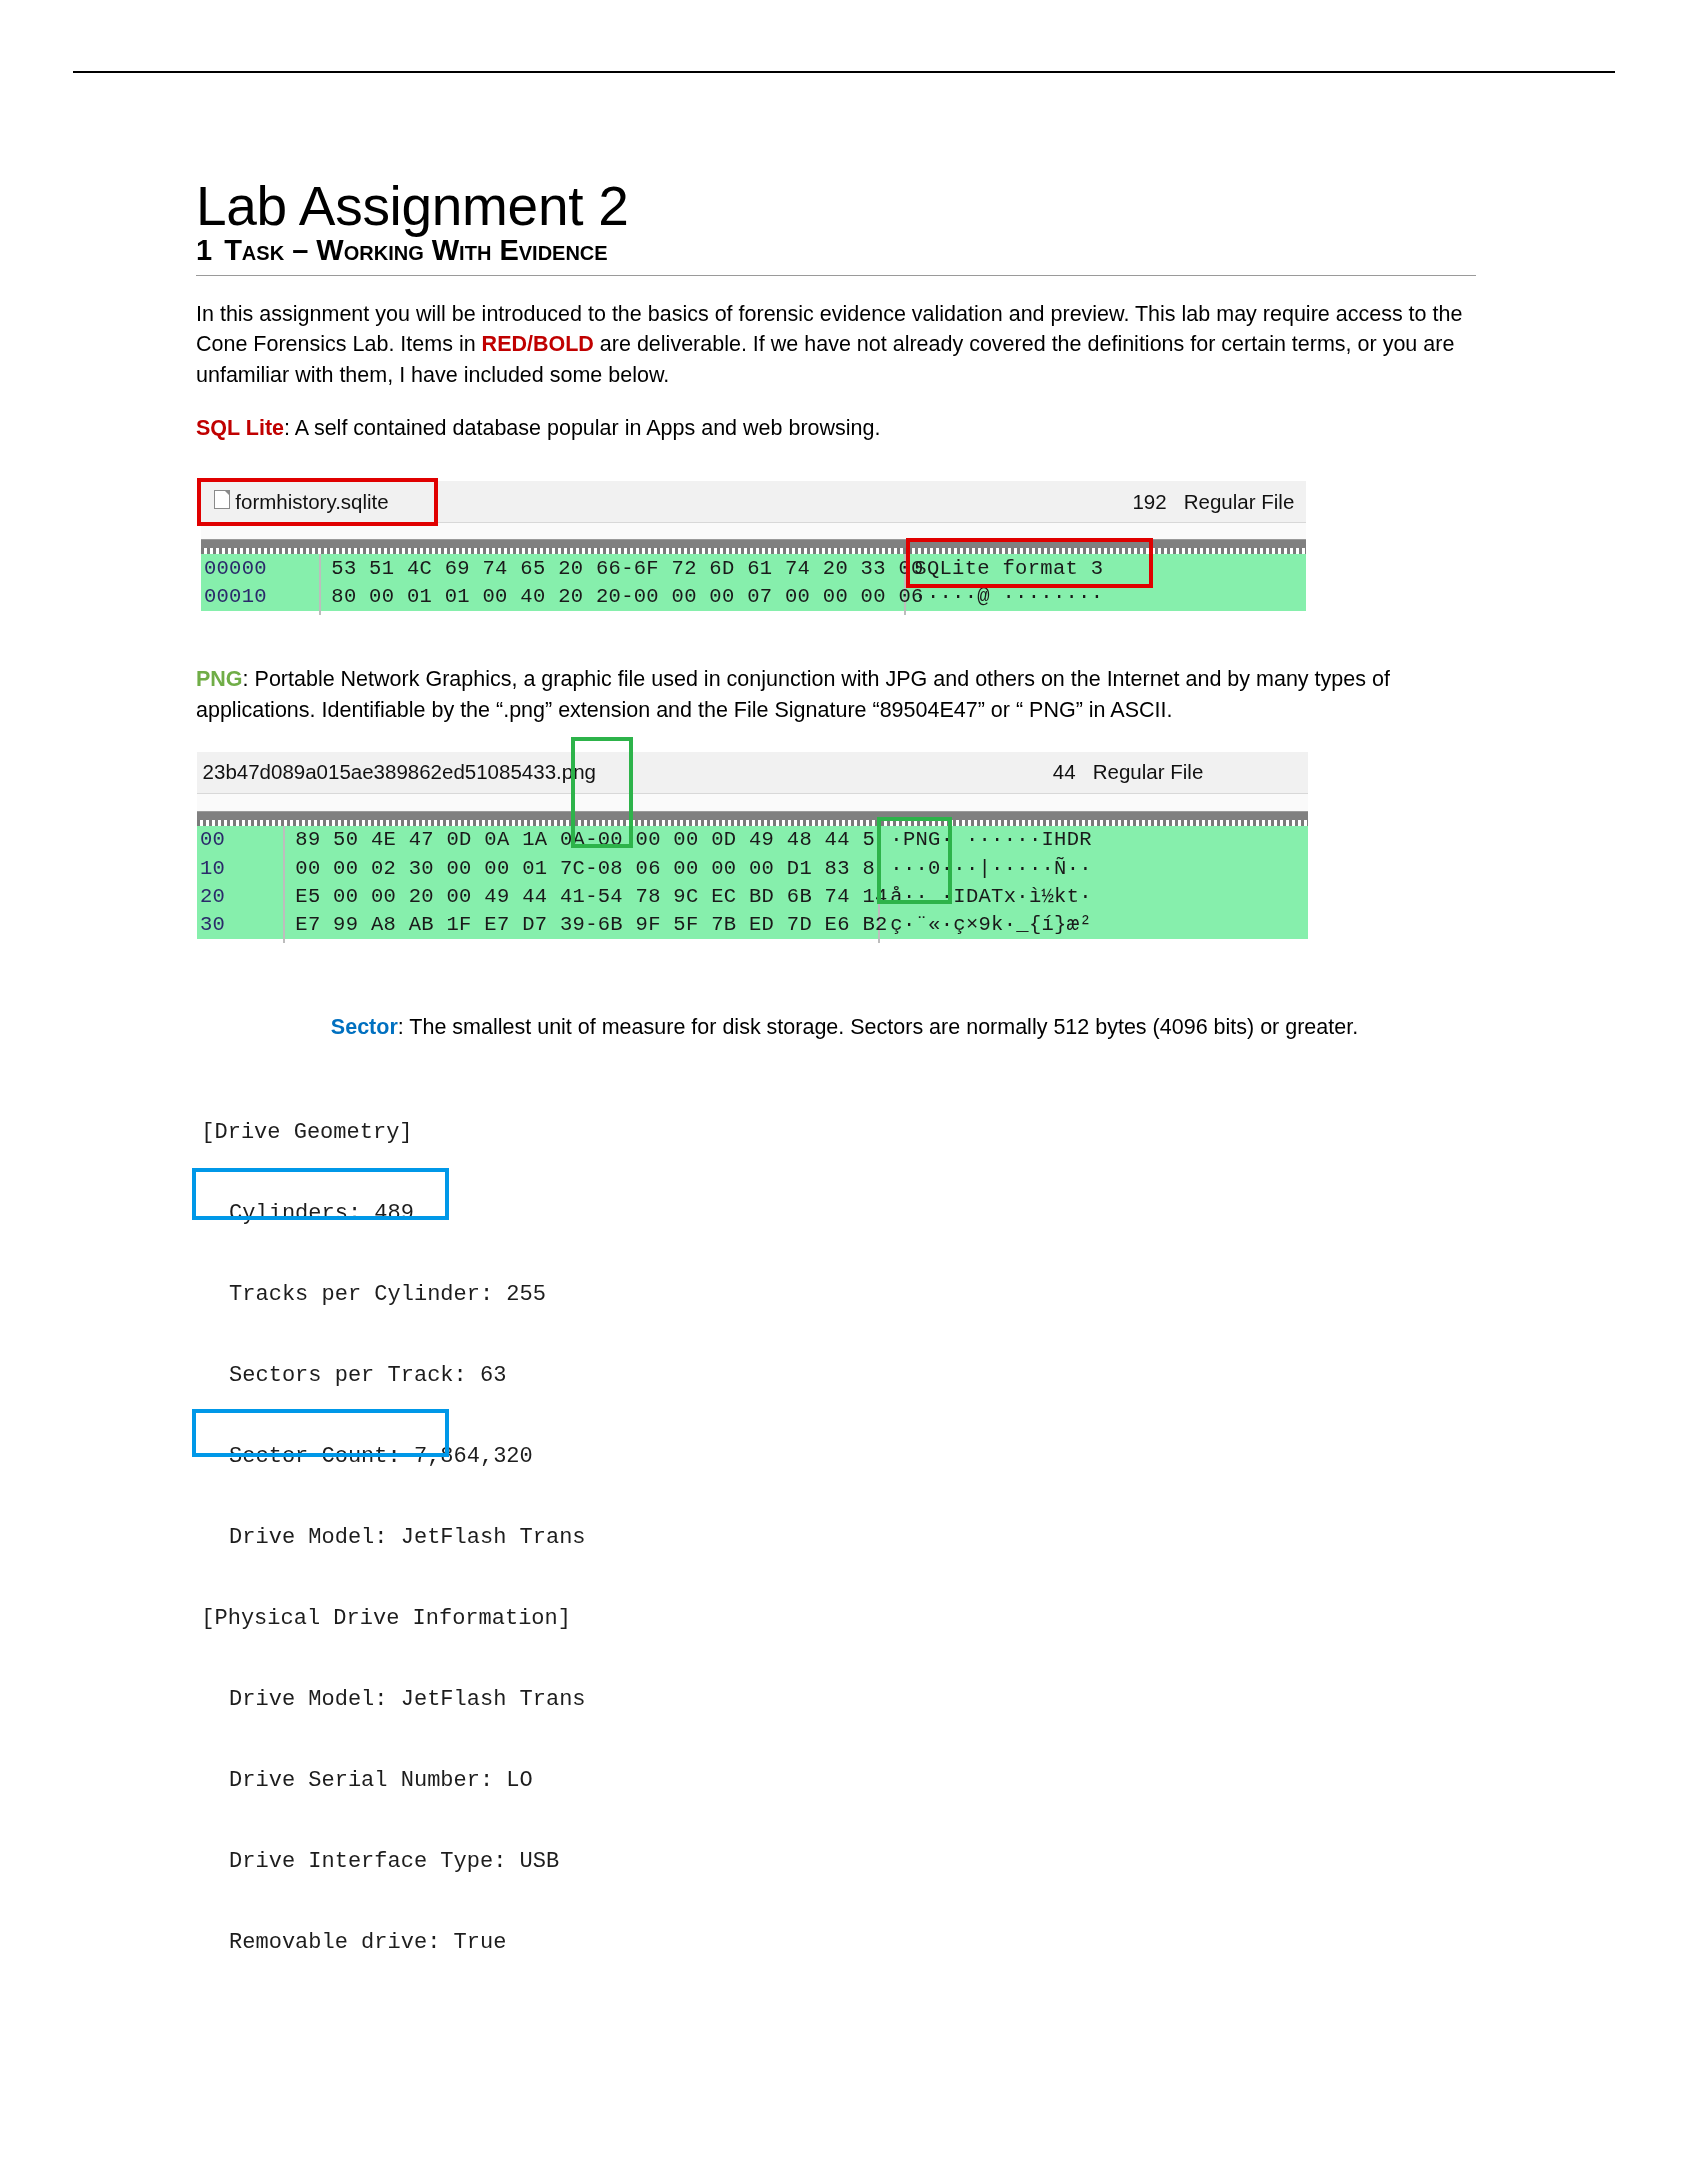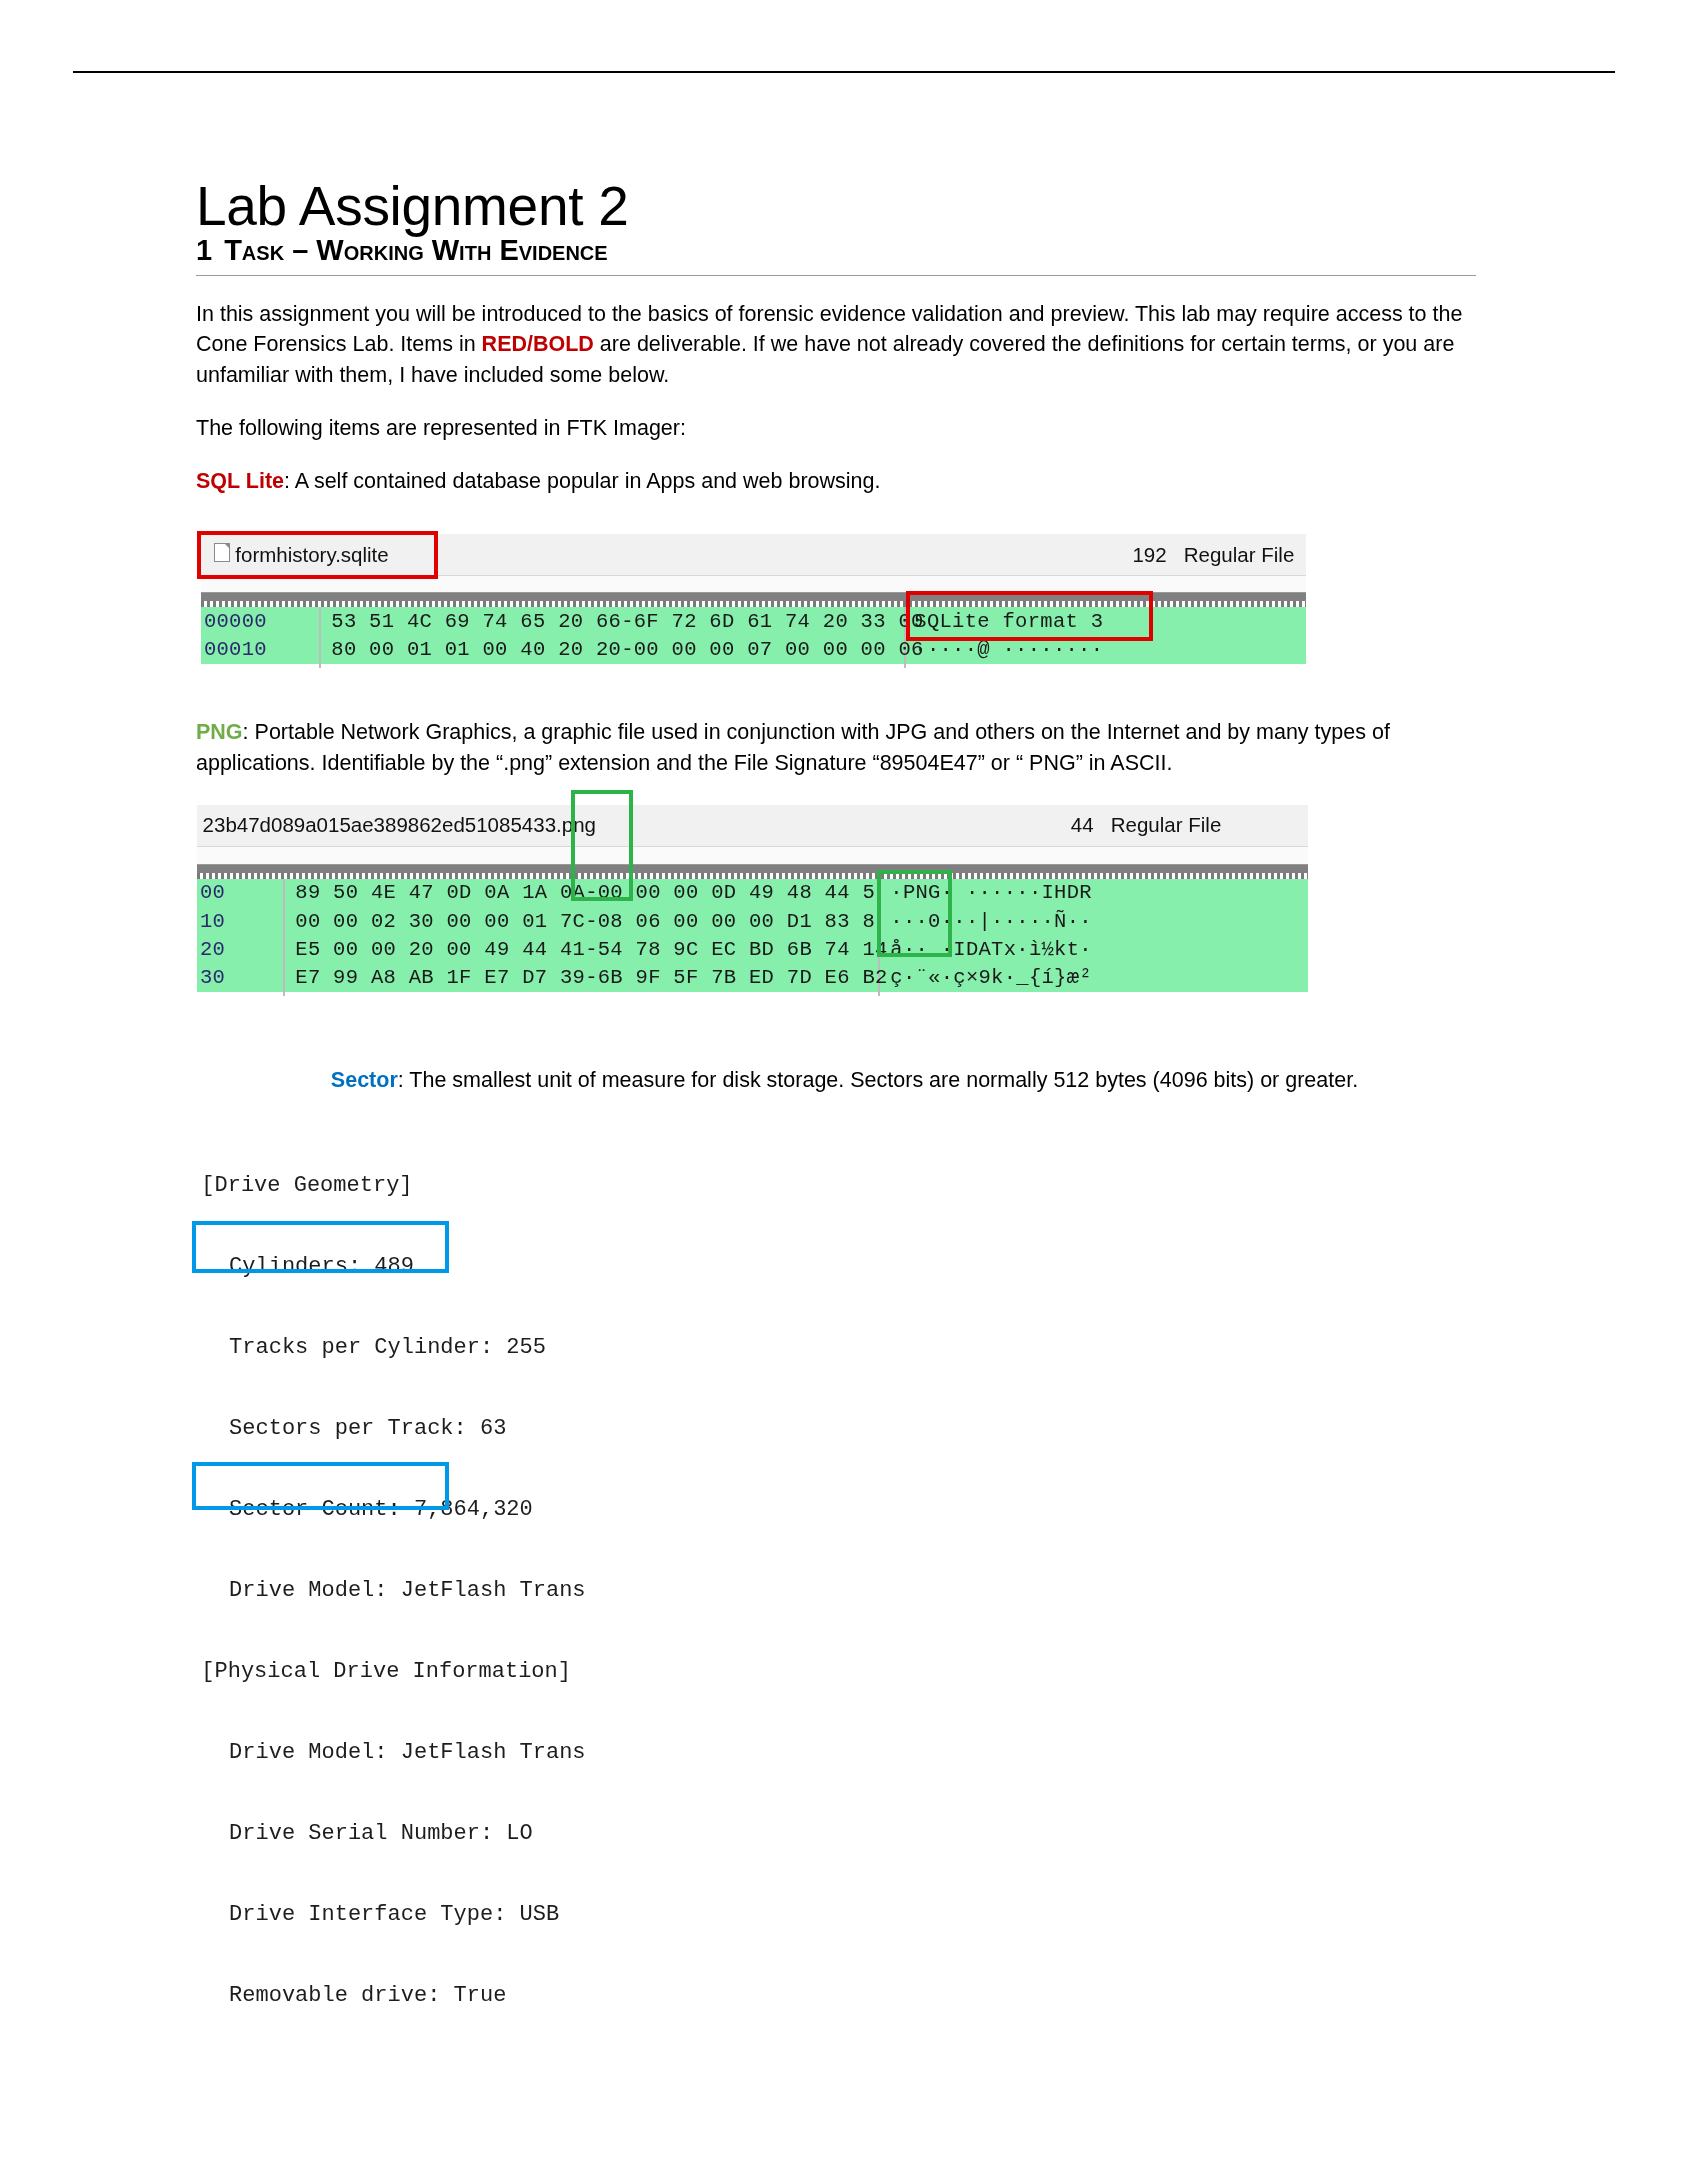--- a/index.html
+++ b/index.html
@@ -232,21 +232,20 @@
   <div class="content">
 
     <h1 class="doc-title">Lab Assignment 2</h1>
 
     <div class="h1-section">
       <span class="sec-num">1</span><span class="sec-title">Task – Working with evidence</span>
     </div>
 
     <p class="body"><span>In this assignment you will be introduced to the basics of forensic evidence validation and preview. This lab may require access to the Cone Forensics Lab. Items in </span><span class="red-bold">RED/BOLD</span><span> are deliverable. If we have not already covered the definitions for certain terms, or you are unfamiliar with them, I have included some below.</span></p>
 
-    <p class="body"> The following items are represented in FTK Imager:</p>
 
     <p class="body"><span class="term-red">SQL Lite</span><span>: A self contained database popular in Apps and web browsing.</span></p>
 
     <div class="shot shot-sqlite">
 
       <div class="ftk-filerow">
         <span class="file-doc-icon"></span>
         <span class="fname">formhistory.sqlite</span>
         <span class="fmeta"><span>192</span>&nbsp;&nbsp;&nbsp;<span>Regular File</span></span>
       </div>
@@ -274,21 +273,21 @@
       <div class="anno anno-red" style="left:-4px; top:-2.6px; width:241px; height:48px;"></div>
       <div class="anno anno-red" style="left:705px; top:57px; width:247px; height:50px;"></div>
     </div>
 
     <p class="body" style="margin-top:64px;"><span class="term-green">PNG</span><span>: Portable Network Graphics, a graphic file used in conjunction with JPG and others on the Internet and by many types of applications. Identifiable by the “.png” extension and the File Signature “89504E47” or “ PNG” in ASCII.</span></p>
 
     <div class="shot shot-png">
 
       <div class="ftk-filerow">
         <span class="fname" style="left:5.3px;"><span>23b47d089a015ae389862ed510854</span><span>33.png</span></span>
-        <span class="fmeta" style="right:87px;"><span>44</span>&nbsp;&nbsp;&nbsp;<span>Regular File</span></span>
+        <span class="fmeta" style="right:105px;"><span>44</span>&nbsp;&nbsp;&nbsp;<span>Regular File</span></span>
       </div>
 
       <div class="ftk-halfrow" style="height:17px;"></div>
       <div class="hexbar"></div>
       <div class="hexruler"></div>
 
       <div class="hexrow">
         <span class="vrule1"></span>
         <span class="vrule2"></span>
         <span class="off">00</span>

